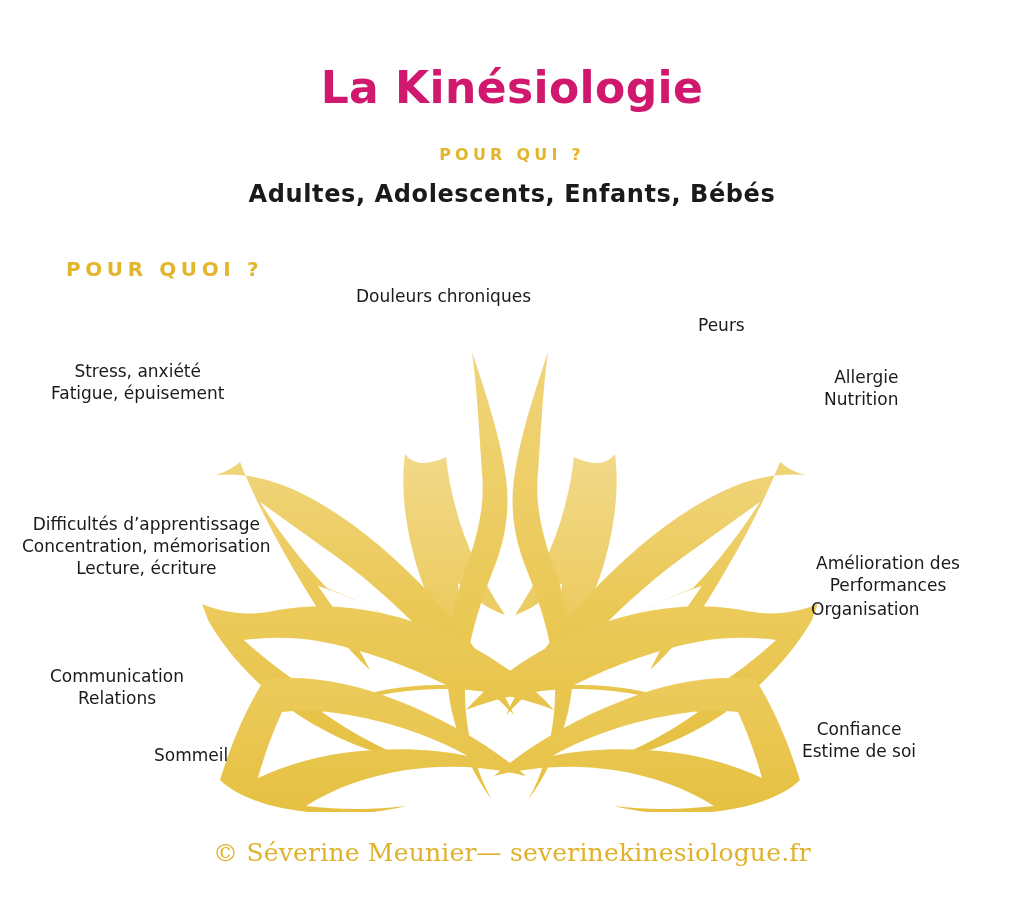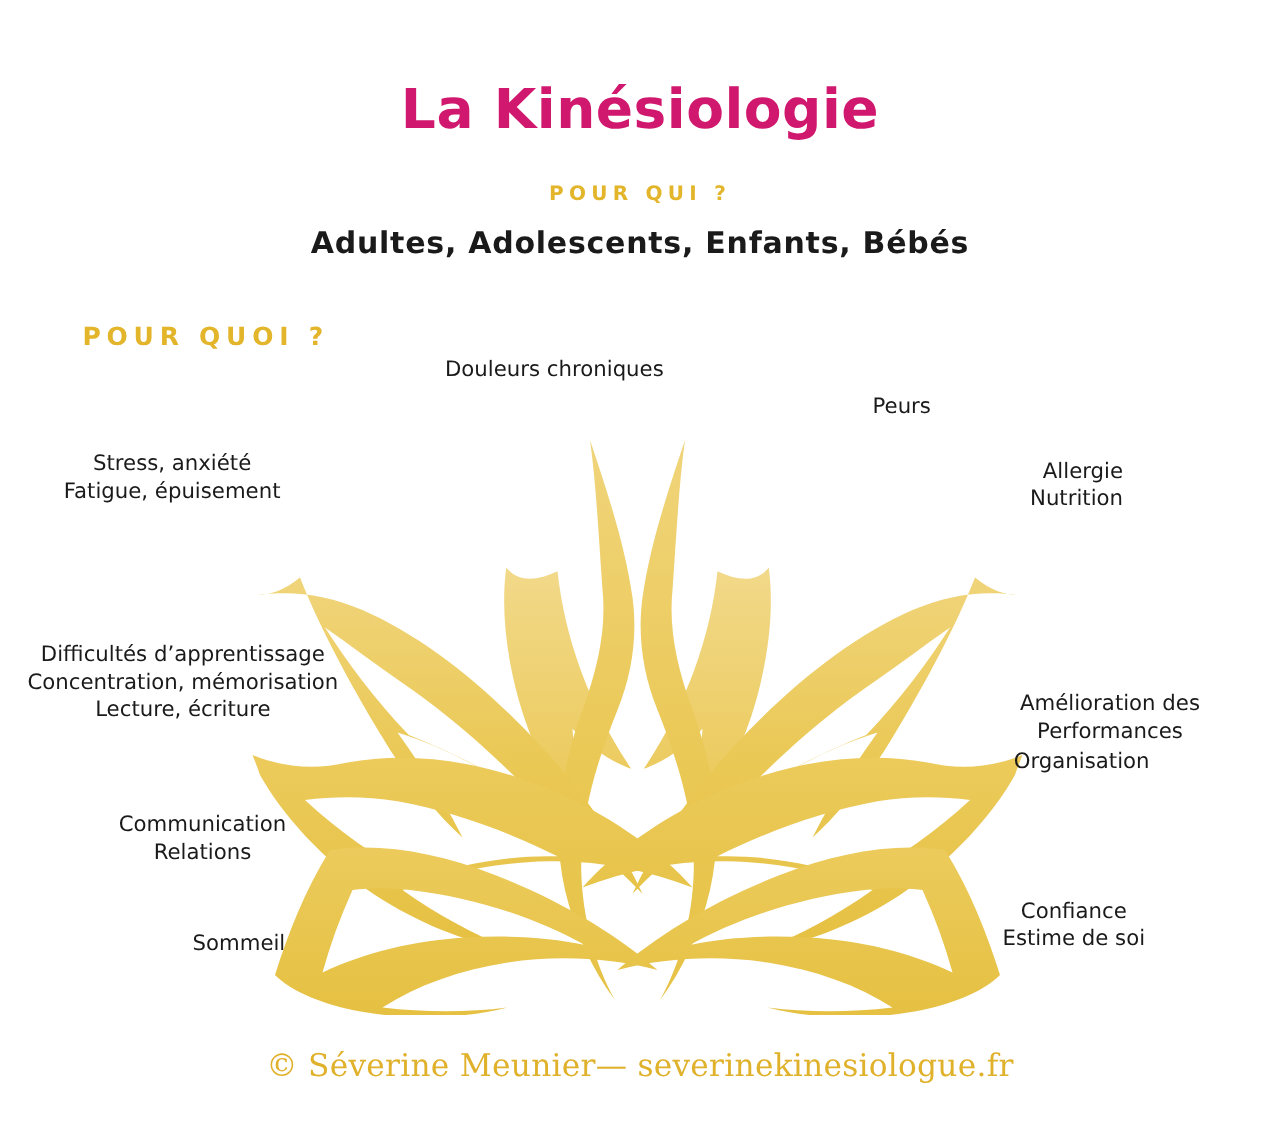--- a/index.html
+++ b/index.html
@@ -84,21 +84,21 @@
   .theme.c { text-align: center; }
 
   
   #th-douleurs     { left: 356px; top: 285px; }
   #th-peurs        { left: 698px; top: 314px; }
   #th-allergie     { left: 824px; top: 366px;  text-align: right; }
   #th-stress       { left: 51px;  top: 360px;  text-align: center; }
   #th-apprentissage{ left: 22px;  top: 513px;  text-align: center; }
   #th-perf         { left: 816px; top: 508px;  text-align: center; margin-top: 44px; }
   #th-organisation { left: 811px; top: 598px;  text-align: center; }
-  #th-communication{ left: 50px;  top: 649px;  text-align: center; margin-left: 45px; }
+  #th-communication{ left: 50px;  top: 665px;  text-align: center; }
   #th-confiance    { left: 802px; top: 718px;  text-align: center; }
   #th-sommeil      { left: 134px; top: 744px; margin-left: 20px; }
 
   
   .footer {
     position: absolute;
     left: 0;
     top: 838px;
     width: 1024px;
     text-align: center;

